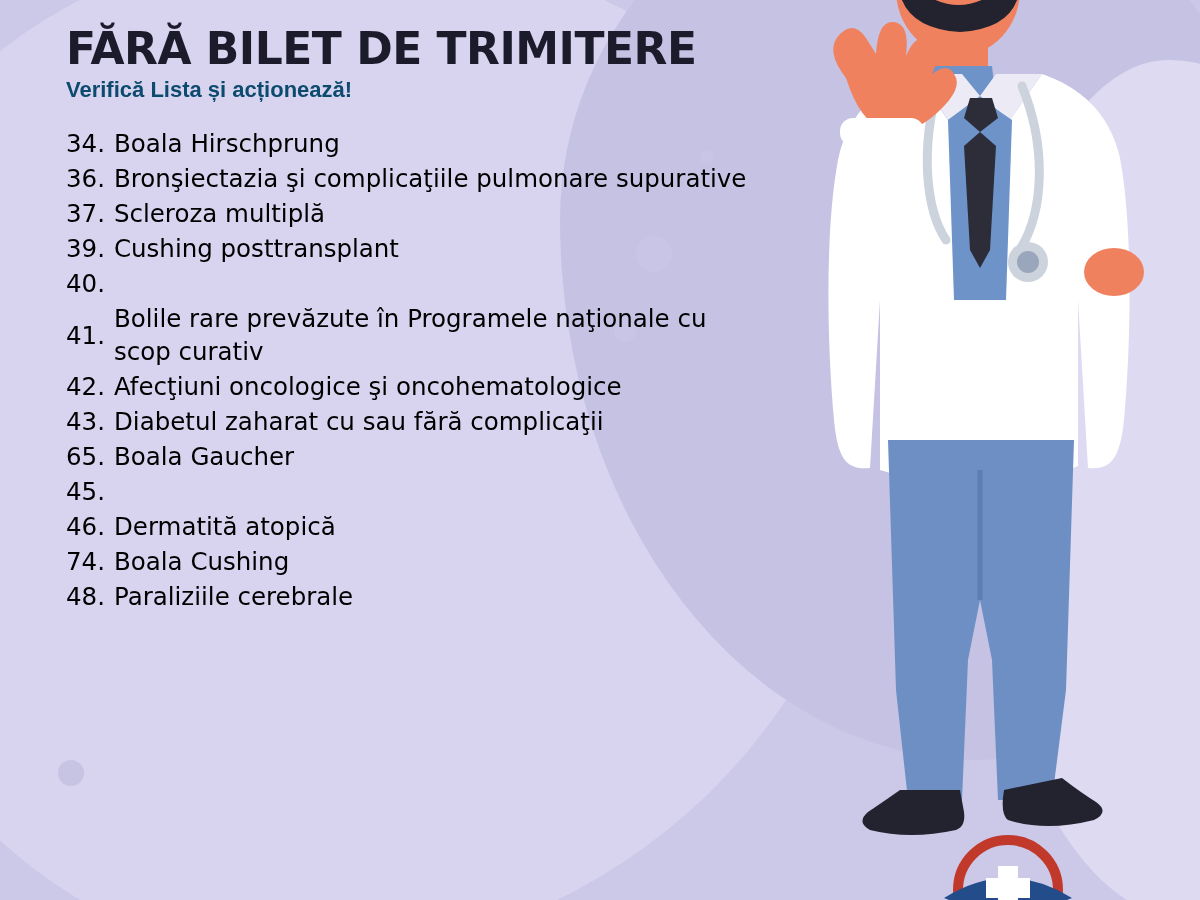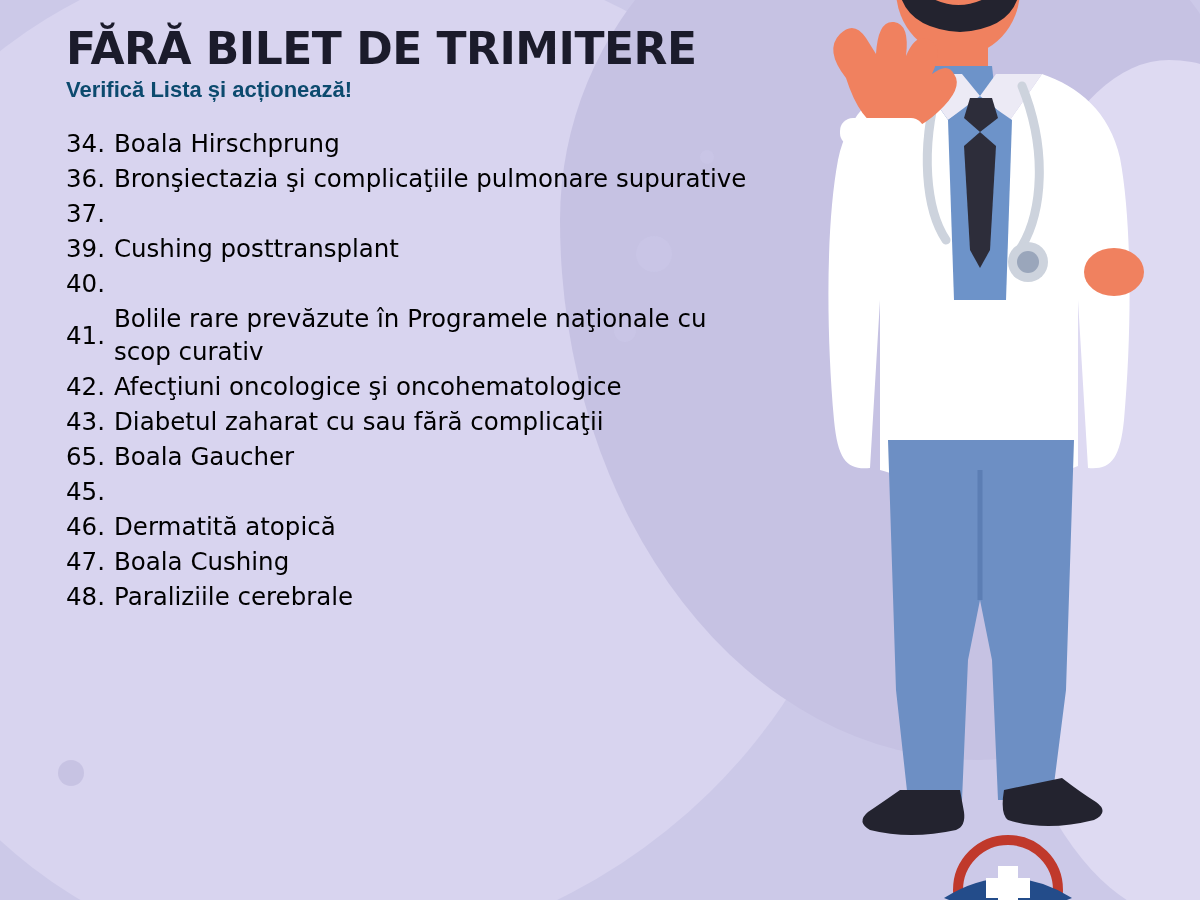--- a/index.html
+++ b/index.html
@@ -214,20 +214,21 @@
       <li>
         <span class="num">34.</span>
         <span class="txt">Boala Hirschprung</span>
       </li>
       <li>
         <span class="num">36.</span>
         <span class="txt">Bronşiectazia şi complicaţiile pulmonare supurative</span>
       </li>
       <li>
         <span class="num">37.</span>
+        <span class="txt">Scleroza multiplă</span>
       </li>
       <li>
         <span class="num">39.</span>
         <span class="txt">Cushing posttransplant</span>
       </li>
       <li>
         <span class="num">40.</span>
       </li>
       <li>
         <span class="num">41.</span>
@@ -246,21 +247,21 @@
         <span class="txt">Boala Gaucher</span>
       </li>
       <li>
         <span class="num">45.</span>
       </li>
       <li>
         <span class="num">46.</span>
         <span class="txt">Dermatită atopică</span>
       </li>
       <li>
-        <span class="num">47.</span>
+        <span class="num">74.</span>
         <span class="txt">Boala Cushing</span>
       </li>
       <li>
         <span class="num">48.</span>
         <span class="txt">Paraliziile cerebrale</span>
       </li>
     </ol>
 </div>
 
 </body></html>

